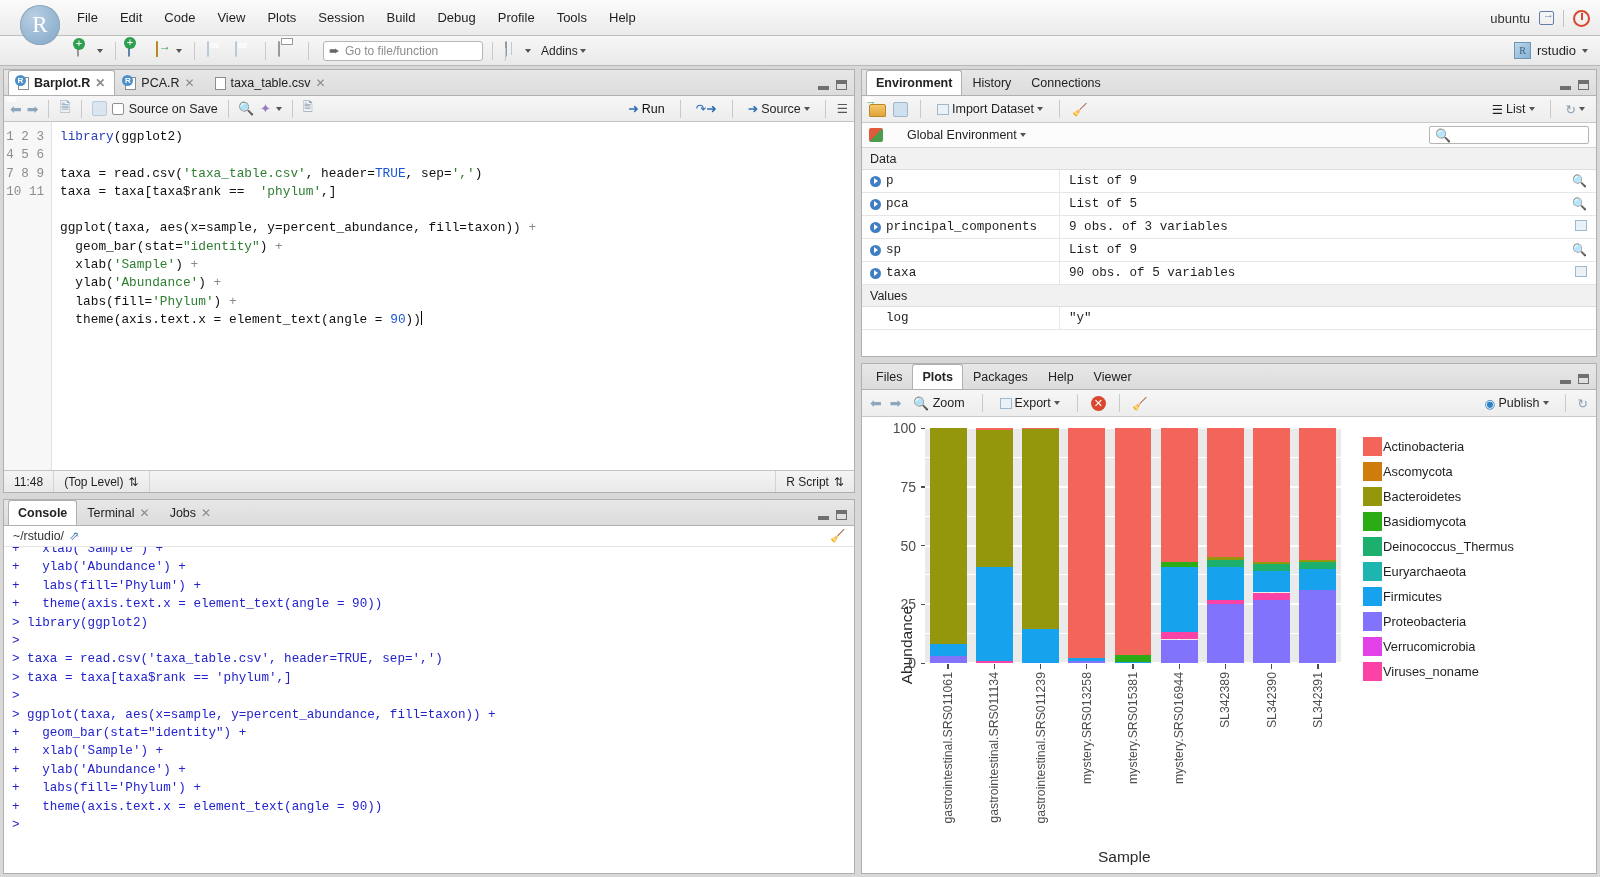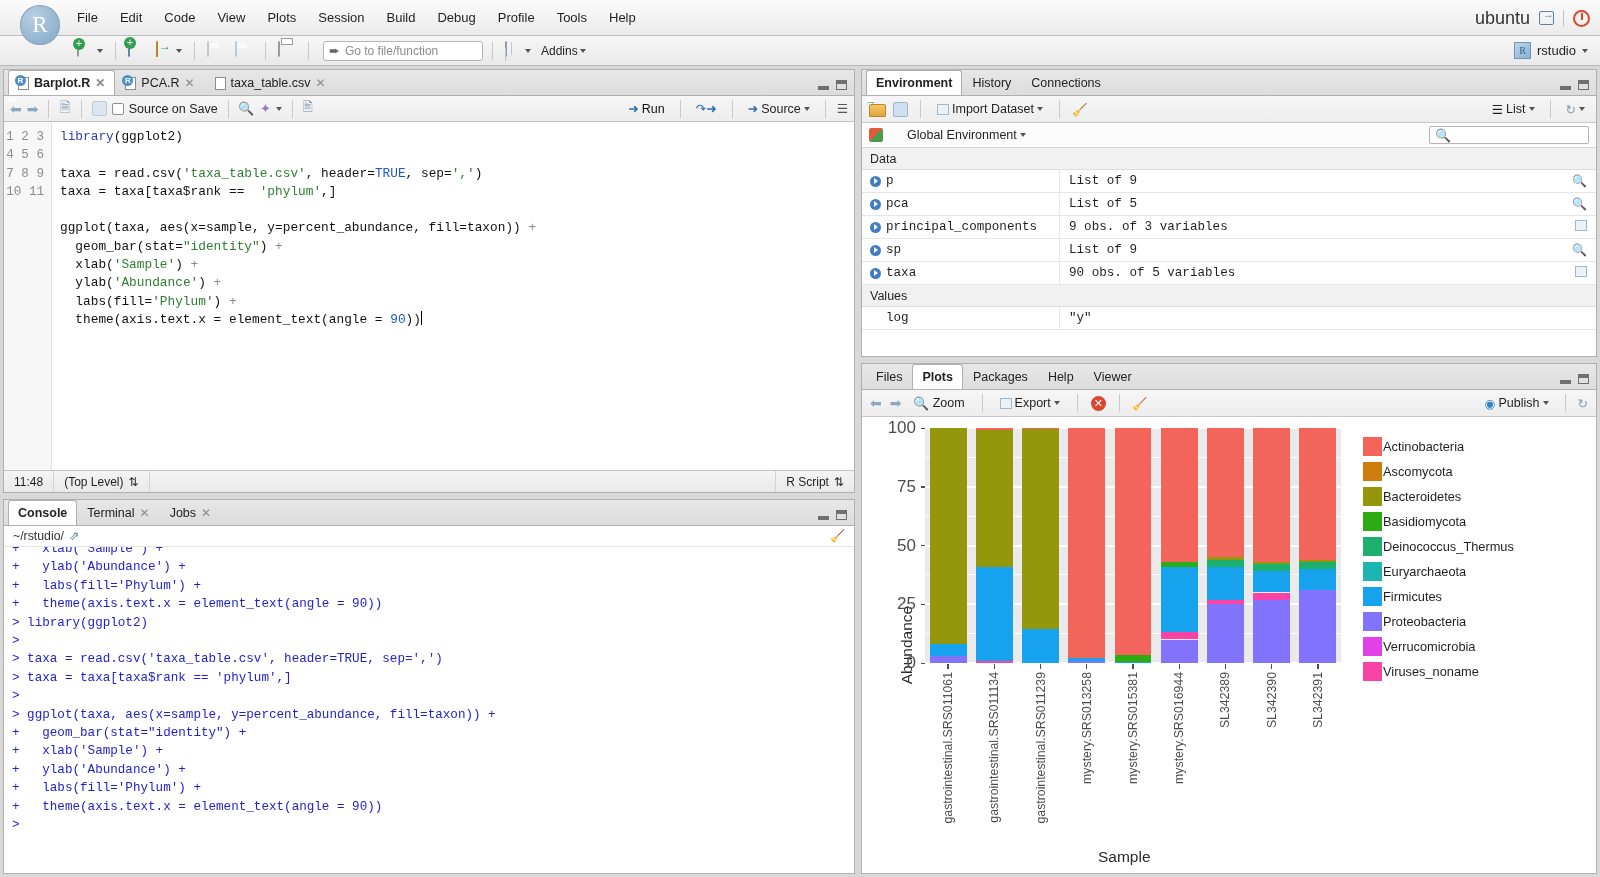--- a/index.html
+++ b/index.html
@@ -21,21 +21,21 @@
     width:40px; height:40px; border-radius:50%;
     background:radial-gradient(circle at 35% 30%, #b9cfe3, #7ea6c6);
     color:#fff; font-size:23px; font-family:"Liberation Serif", serif;
     display:flex; align-items:center; justify-content:center;
     margin-left:15px; position:absolute; top:5px; left:5px; z-index:5;
     box-shadow:0 0 0 1px #8fa9bd inset;
   }
   #menu-items { display:flex; margin-left:66px; }
   .menu-item { padding:5px 11px; font-size:13px; border-radius:3px; cursor:default; }
   #topright { position:absolute; right:10px; top:0; height:36px; display:flex; align-items:center; gap:9px; }
-  #topright .user { font-size:18px; color:#333; }
+  #topright .user { font-size:13px; color:#333; }
   .sq-icon { width:15px; height:14px; border:1.6px solid #5f7fa5; border-radius:2px; position:relative; }
   .sq-icon:after{ content:"→"; position:absolute; left:3px; top:-4px; font-size:11px; color:#5f7fa5;}
   .vdiv { width:1px; height:17px; background:#c3c3c3; }
   .power { width:17px; height:17px; border-radius:50%; border:2px solid #d9482e; position:relative;}
   .power:after{content:""; position:absolute; left:5.5px; top:1px; width:2px; height:7px; background:#d9482e;}
 
   
   #toolbar {
     height:30px; background:linear-gradient(#f7f7f7,#e9e9e9);
     border-bottom:1px solid #b9b9b9;
@@ -159,21 +159,21 @@
   
   .plotstb { height:27px; background:linear-gradient(#f6f6f6,#ededed); border-bottom:1px solid #c9c9c9;
              display:flex; align-items:center; gap:8px; padding:0 8px; font-size:12.5px; position:relative;}
   .plotstb .right { position:absolute; right:8px; display:flex; align-items:center; gap:7px; }
   .plotarea { flex:1; background:#fff; position:relative; overflow:hidden; }
 
   
   #chart { position:absolute; inset:0; }
   .ylab { position:absolute; left:6px; top:50%; transform:translateY(-50%) rotate(-90deg); transform-origin:center;
           font-size:15.5px; color:#2b2b2b; white-space:nowrap; }
-  .ytick { position:absolute; right:0; font-size:17px; color:#4d4d4d; transform:translateY(-50%); white-space:nowrap;}
+  .ytick { position:absolute; right:0; font-size:14px; color:#4d4d4d; transform:translateY(-50%); white-space:nowrap;}
   .panel { position:absolute; background:#eaeaea; }
   .bar { position:absolute; bottom:0; }
   .seg { position:absolute; width:100%; left:0; }
   .xtick-label { position:absolute; font-size:12.3px; color:#4d4d4d; writing-mode:vertical-rl; transform:rotate(180deg);
                  white-space:nowrap; }
   .xlab { position:absolute; font-size:15.5px; color:#2b2b2b; }
   .legend { position:absolute; }
   .legend-row { display:flex; align-items:center; gap:1px; height:25px; }
   .legend-key { width:19px; height:19px; }
   .legend-text { font-size:12.8px; color:#1f1f1f; }

